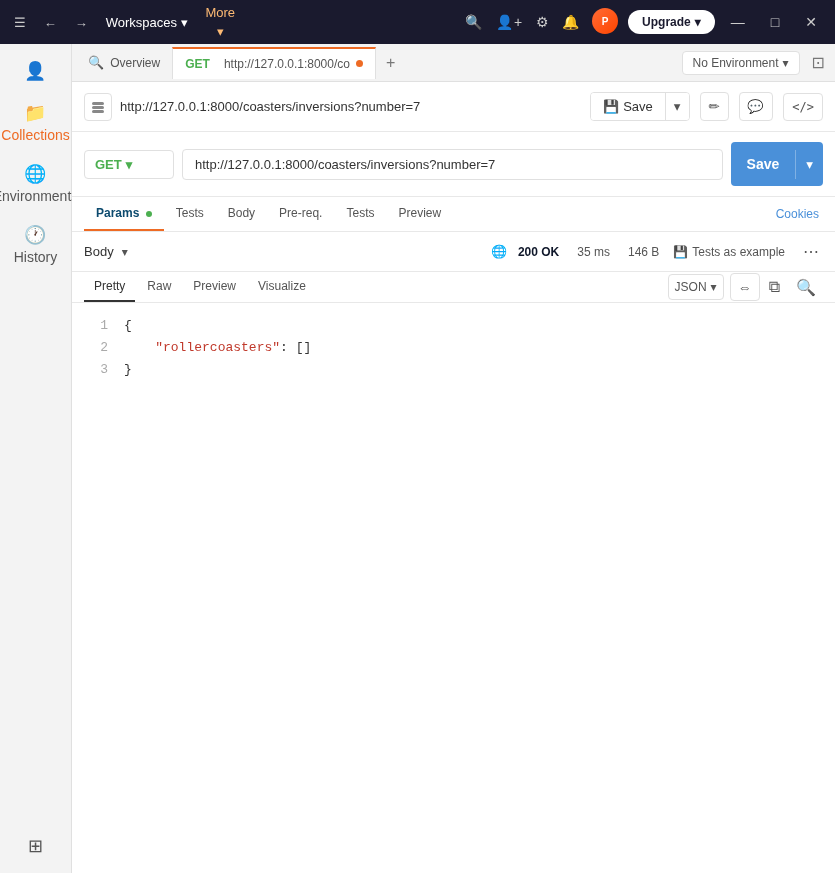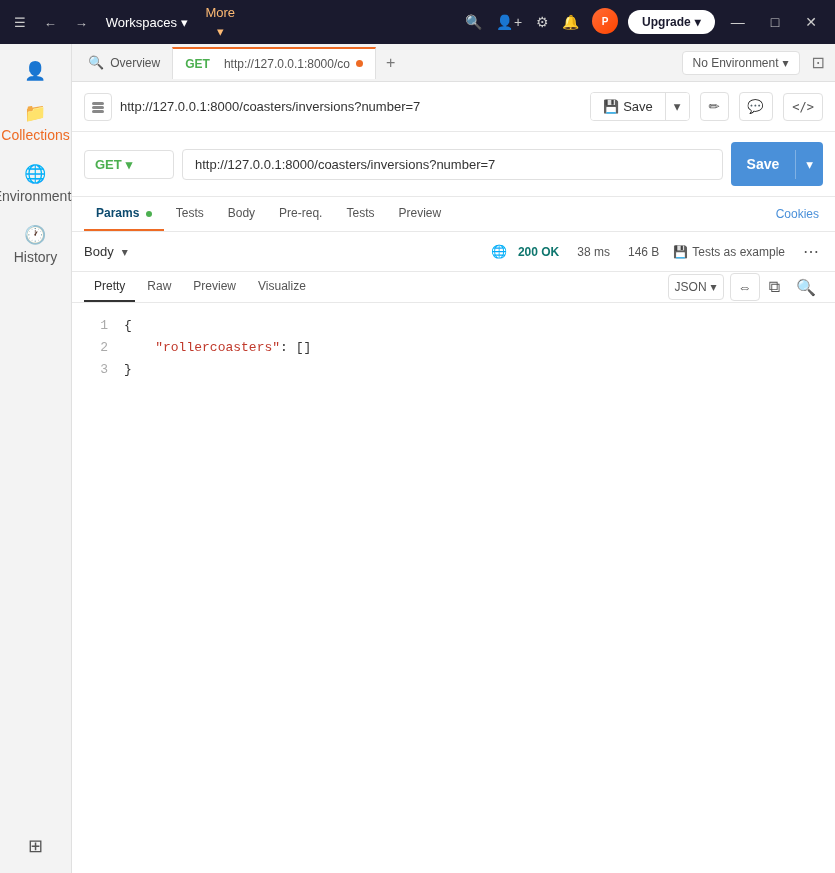--- a/index.html
+++ b/index.html
@@ -69,21 +69,21 @@
     .req-tab-dot { display: inline-block; width: 6px; height: 6px; background: #4caf50; border-radius: 50%; margin-left: 3px; vertical-align: middle; }
     .req-tabs-spacer { flex: 1; }
     .cookies-btn { color: #4a90d9; font-size: 12px; cursor: pointer; padding: 8px 4px; }
 
     
     .response-area { display: flex; flex-direction: column; flex: 1; background: #fff; }
     .response-header { display: flex; align-items: center; padding: 8px 12px; gap: 8px; border-bottom: 1px solid #e8e8e8; }
     .body-label { font-size: 13px; font-weight: 500; color: #333; }
     .body-dropdown { background: none; border: none; color: #555; cursor: pointer; font-size: 12px; }
     .res-spacer { flex: 1; }
-    .status-badge { color: #0f766e; font-size: 12px; font-weight: 600; }
+    .status-badge { color: #0f172a; font-size: 12px; font-weight: 600; }
     .time-badge { color: #555; font-size: 12px; }
     .size-badge { color: #555; font-size: 12px; }
     .save-example-btn { display: flex; align-items: center; gap: 4px; color: #555; font-size: 12px; cursor: pointer; padding: 3px 6px; border-radius: 3px; }
     .more-dots-btn { background: none; border: none; color: #555; cursor: pointer; font-size: 16px; padding: 2px 4px; }
 
     
     .res-tabs { display: flex; align-items: center; padding: 0 12px; border-bottom: 1px solid #e8e8e8; background: #fff; gap: 2px; }
     .res-tab { padding: 7px 10px; font-size: 12px; color: #555; cursor: pointer; border-bottom: 2px solid transparent; border-radius: 3px 3px 0 0; }
     .res-tab.active { color: #333; background: #fff; font-weight: 500; border-bottom: 2px solid transparent; }
     .res-tab-active-underline { border-bottom: 2px solid #333 !important; }
@@ -250,21 +250,21 @@
     </div>
 
     <div class="response-area">
 
       <div class="response-header">
         <span class="body-label">Body</span>
         <button class="body-dropdown">▾</button>
         <div class="res-spacer"></div>
         <span style="font-size:13px;margin-right:2px;">🌐</span>
         <span class="status-badge">200 OK</span>
-        <span class="time-badge" style="margin-left:10px;">38 ms</span>
+        <span class="time-badge" style="margin-left:10px;">35 ms</span>
         <span class="size-badge" style="margin-left:10px;">146 B</span>
         <div class="save-example-btn">
           <span>💾</span>
           <span>Tests as example</span>
         </div>
         <button class="more-dots-btn">⋯</button>
       </div>
 
       <div class="res-tabs">
         <div class="res-tab active res-tab-active-underline">

